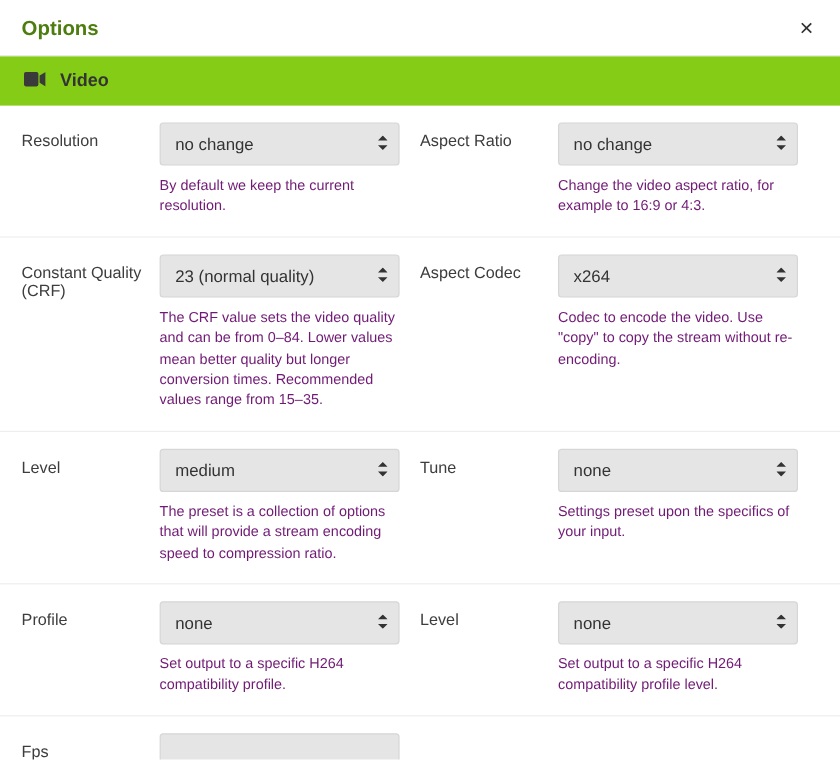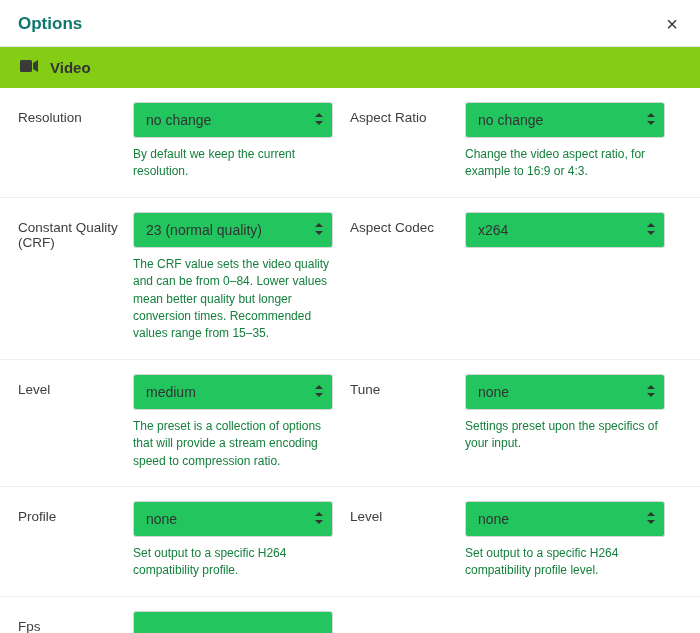--- a/index.html
+++ b/index.html
@@ -11,21 +11,21 @@
     color:#4a4a4a;
     background:#fff;
   }
   .dialog { width:700px; }
   .header {
     display:flex; align-items:center; justify-content:space-between;
     padding:12px 18px 10px 18px;
     border-bottom:1px solid #e5e5e5;
   }
   .title {
-    color:#0f766e;
+    color:#4d7c0f;
     font-weight:700;
     font-size:17px;
   }
   .close-btn {
     background:none; border:none; cursor:pointer;
     font-size:20px; line-height:1; color:#333; padding:2px 4px;
   }
   .section-bar {
     background:#84cc16;
     display:flex; align-items:center; gap:12px;
@@ -57,36 +57,36 @@
   }
   .select-wrap {
     position:relative;
     width:200px;
   }
   .select-wrap select, .select-wrap input[type=text] {
     width:100%;
     height:36px;
     border:1px solid #d6d6d6;
     border-radius:3px;
-    background:#22c55e;
+    background:#e5e5e5;
     padding:6px 30px 6px 12px;
     font-size:14px;
     color:#333;
     appearance:none;
     -webkit-appearance:none;
   }
   .select-wrap input[type=text] { padding:6px 12px; }
   .select-wrap .sort-icon {
     position:absolute; right:10px; top:50%; transform:translateY(-50%);
     pointer-events:none;
     color:#333;
   }
   .help {
     font-size:12px;
-    color:#15803d;
+    color:#701a75;
     margin-top:8px;
     line-height:1.45;
     max-width:220px;
   }
 </style>
 </head>
 <body>
 
 <div class="dialog">
   <div class="header">
@@ -150,20 +150,21 @@
       </div>
       <div class="cell">
         <div class="label">Aspect Codec</div>
         <div class="field">
           <div class="select-wrap">
             <select><option>x264</option></select>
             <span class="sort-icon"><svg width="8" height="12" viewBox="0 0 8 12">
                   <path d="M4 0 L8 4 L0 4 Z M4 12 L0 8 L8 8 Z" fill="#333"></path>
                 </svg></span>
           </div>
+          <div class="help">Codec to encode the video. Use "copy" to copy the stream without re-encoding.</div>
         </div>
       </div>
     </div>
 
     <div class="row">
       <div class="cell">
         <div class="label">Level</div>
         <div class="field">
           <div class="select-wrap">
             <select><option>medium</option></select>

